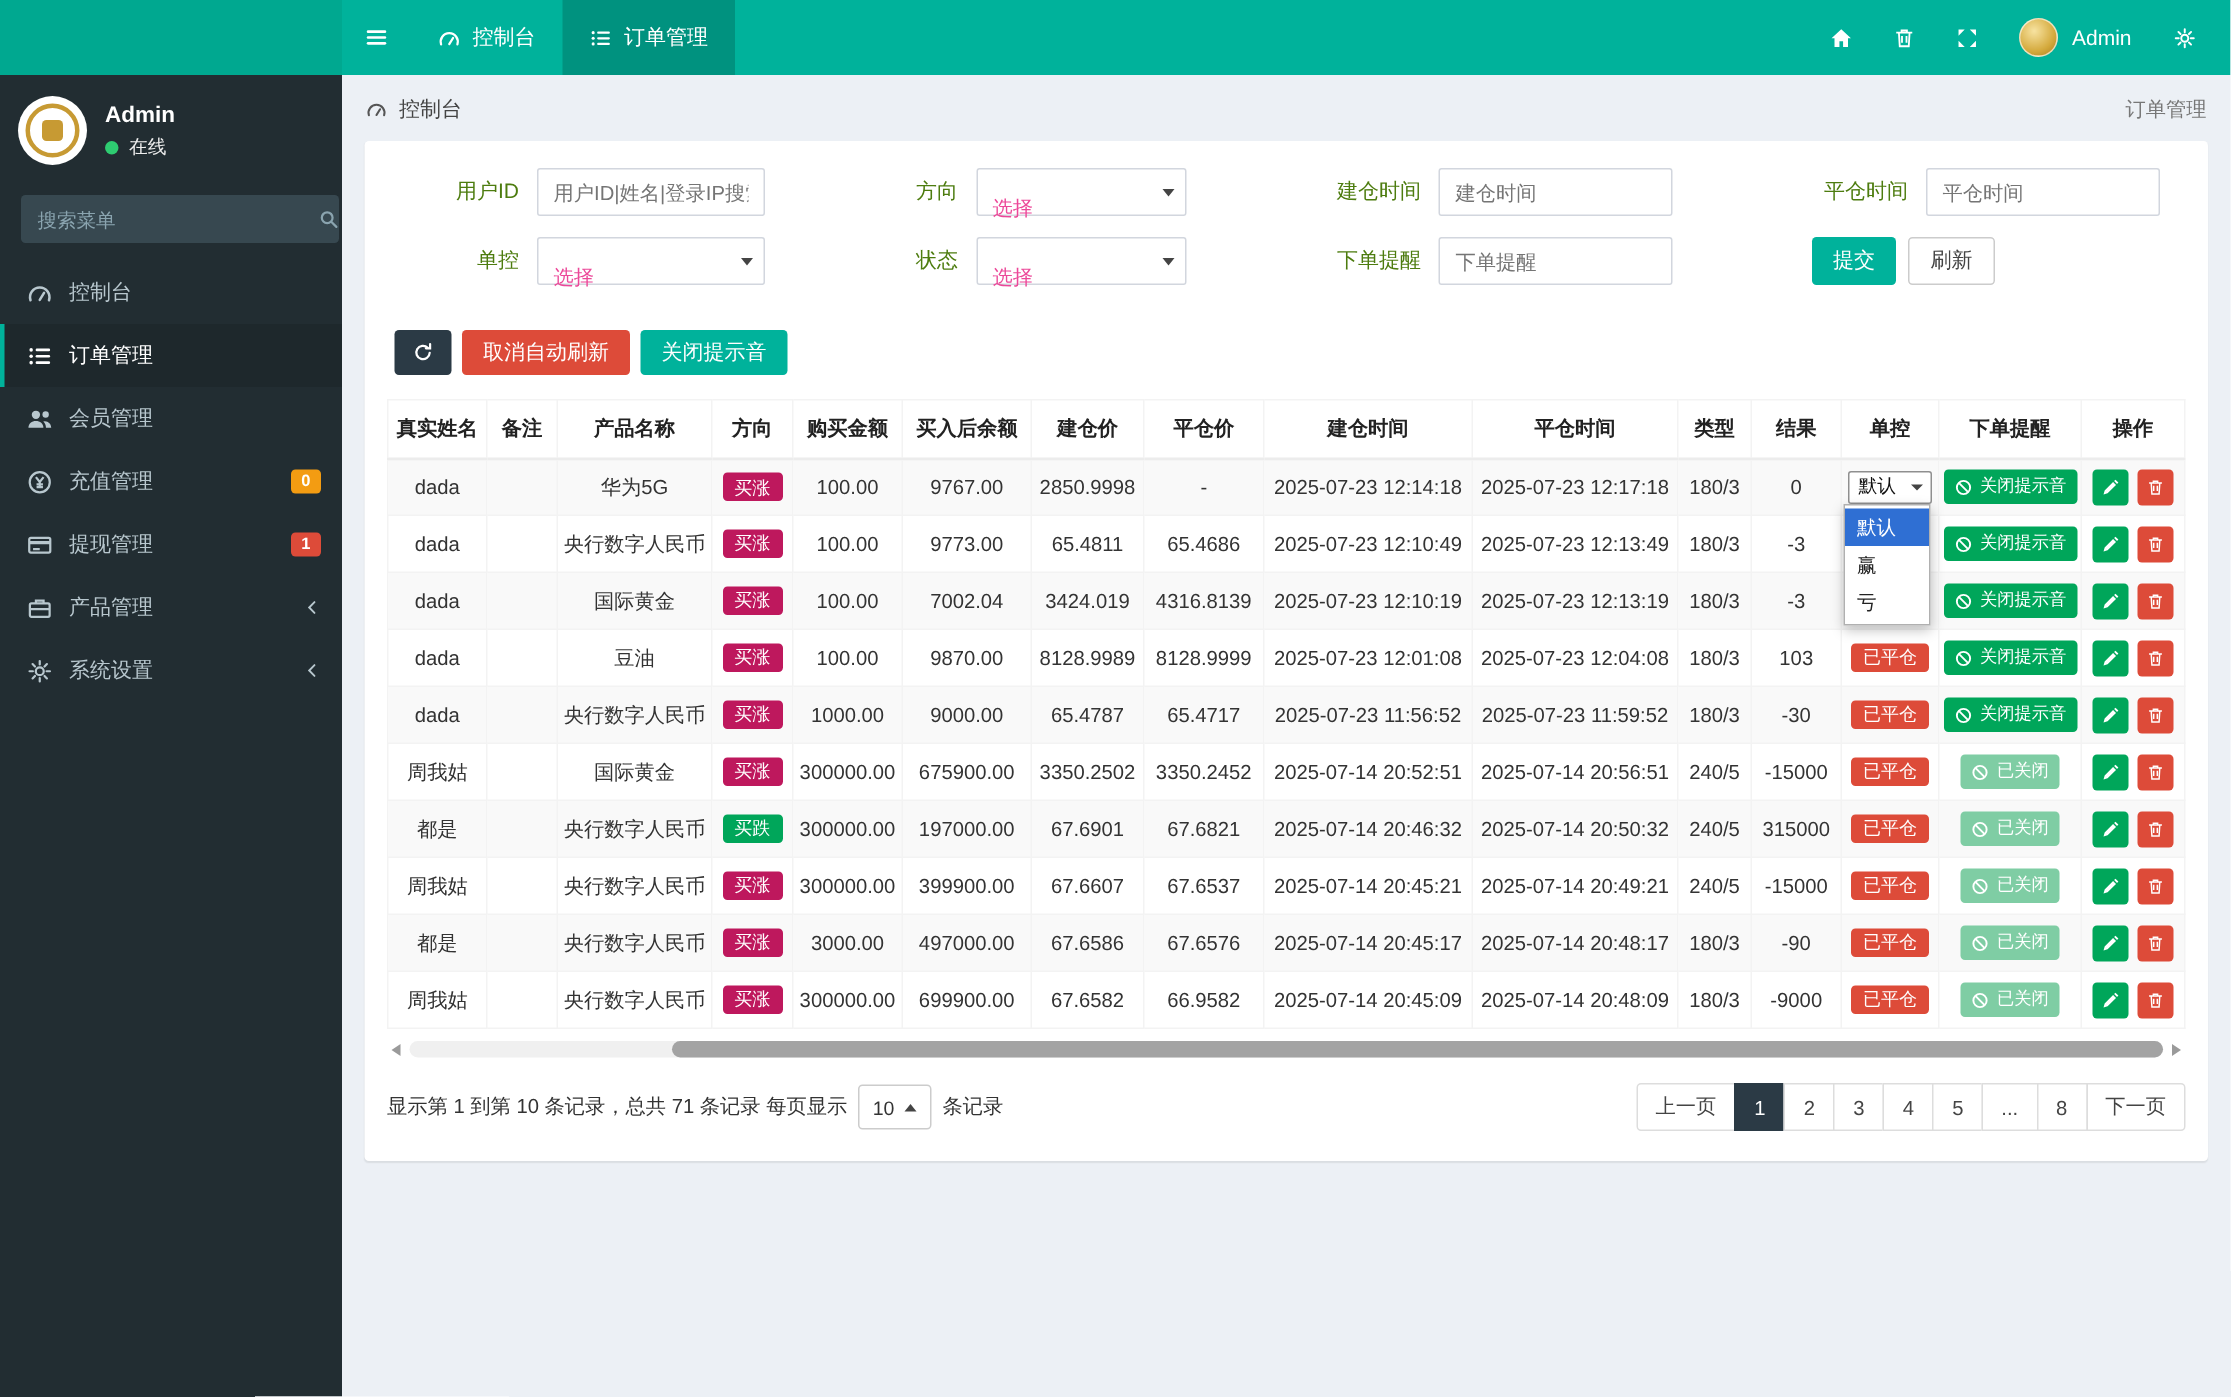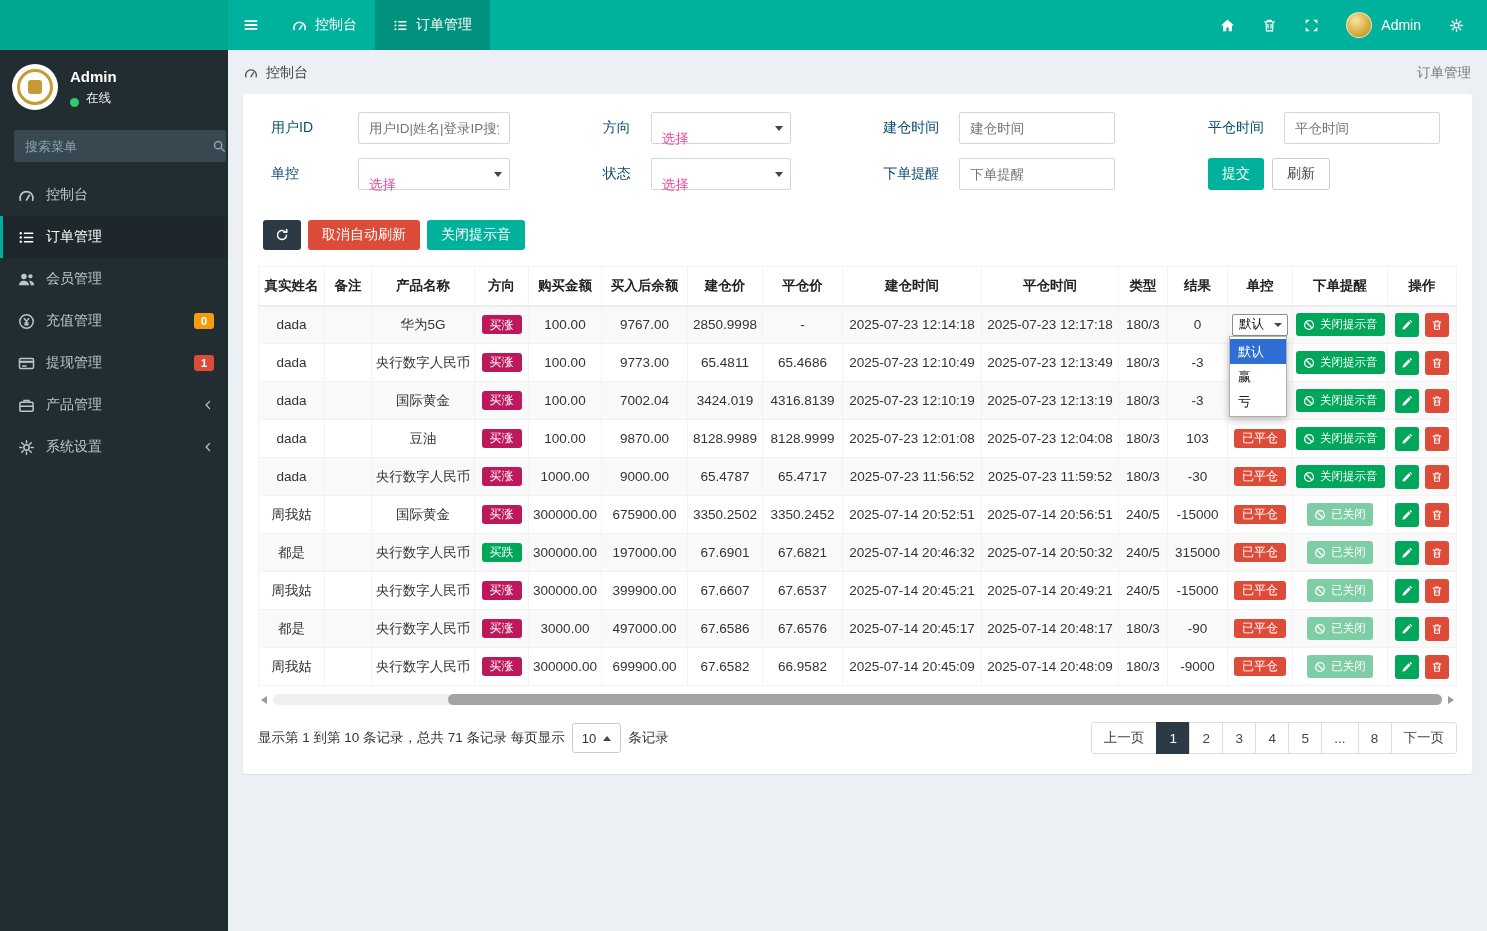--- a/index.html
+++ b/index.html
@@ -30,21 +30,21 @@
     background:radial-gradient(circle at 38% 32%, #f7e3a1, #d4a93c 62%, #a87b1f);
     border:1px solid rgba(255,255,255,.65); }
 
   
   .sidebar{ position:absolute; top:50px; left:0; width:228px; height:881px; background:#222d32; }
   .profile{ display:flex; align-items:center; gap:12px; padding:14px 12px 12px; }
   .avatar-lg{ width:46px; height:46px; border-radius:50%; background:#fff; flex:none; display:flex; align-items:center; justify-content:center; }
   .emblem{ width:36px; height:36px; border-radius:50%; border:3px solid #c79a33; background:#fff; position:relative; }
   .emblem::after{ content:""; position:absolute; left:50%; top:50%; width:14px; height:14px; transform:translate(-50%,-50%); background:#c79a33; border-radius:3px; }
   .profile-name{ color:#fff; font-weight:700; font-size:15px; margin-bottom:5px; }
-  .profile-status{ color:#eee; font-size:12.5px; display:flex; align-items:flex-end; gap:7px; }
+  .profile-status{ color:#eee; font-size:12.5px; display:flex; align-items:center; gap:7px; }
   .dot{ width:9px; height:9px; border-radius:50%; background:#2ecc71; display:inline-block; }
   .sidebar-search{ display:flex; margin:8px 14px 12px; }
   .sidebar-search input{ flex:1; height:32px; background:#374850; border:none; border-radius:3px 0 0 3px; color:#fff; padding:0 11px; font-size:13px; outline:none; font-family:inherit; }
   .sidebar-search input::placeholder{ color:#8aa4af; }
   .sidebar-search button{ width:34px; height:32px; background:#374850; border:none; border-radius:0 3px 3px 0; color:#8aa4af; cursor:pointer; display:flex; align-items:center; justify-content:center; }
   .sidebar-search button span{ width:14px; height:14px; }
   .menu{ list-style:none; margin-top:4px; }
   .menu-item{ display:flex; align-items:center; height:42px; padding:0 14px 0 18px; color:#b8c7ce; font-size:14px; cursor:pointer; }
   .menu-item.active{ background:#1e282c; color:#fff; border-left:3px solid #00b29b; padding-left:15px; }
   .mi-icon{ width:17px; height:17px; margin-right:11px; flex:none; }
@@ -58,21 +58,21 @@
   .bc-left{ display:flex; align-items:center; gap:8px; color:#444; cursor:pointer; }
   .bc-left span.bc-ic{ width:14px; height:14px; color:#555; }
   .bc-right{ color:#777; font-size:13.5px; }
 
   .panel{ margin:0 15px; background:#fff; border-radius:3px; box-shadow:0 1px 1px rgba(0,0,0,0.08); padding-bottom:20px; }
 
   
   .filters{ padding:18px 28px 2px; }
   .f-row{ display:flex; justify-content:space-between; margin-bottom:14px; }
   .fg{ display:flex; align-items:center; }
-  .fg label{ text-align:left; margin-right:12px; color:#0c4a6e; white-space:nowrap; }
+  .fg label{ text-align:right; margin-right:12px; color:#4d7c0f; white-space:nowrap; }
   .fg1{ width:243px; } .fg1 label{ width:75px; }
   .fg2{ width:192px; } .fg2 label{ width:36px; }
   .fg3{ width:236px; } .fg3 label{ width:64px; }
   .fg4{ width:236px; } .fg4 label{ width:64px; }
   .fc{ height:32px; border:1px solid #d2d6de; border-radius:2px; padding:0 10px; font-size:13.5px; color:#555; background:#fff; outline:none; font-family:inherit; }
   input.fc{ width:152px; }
   .fg3 input.fc, .fg4 input.fc{ width:156px; }
   .f-select{ width:140px; display:flex; align-items:center; justify-content:space-between; cursor:pointer; padding-right:7px; }
   .f-select .sel-val{ color:#ec4899;margin-top:21px; }
   .caret-down{ width:0; height:0; border-left:4.5px solid transparent; border-right:4.5px solid transparent; border-top:5px solid #444; }

